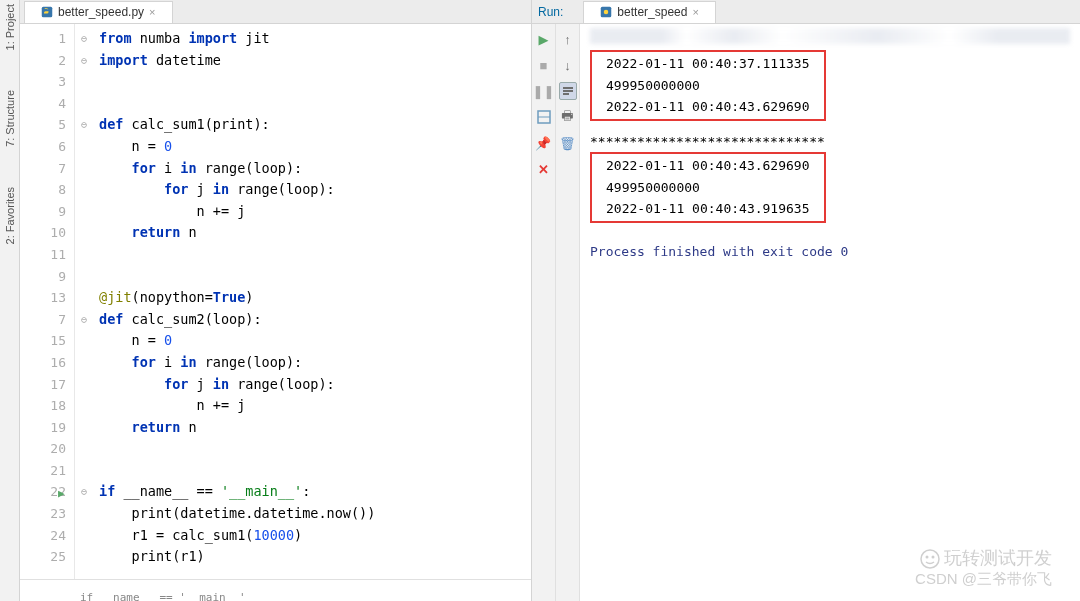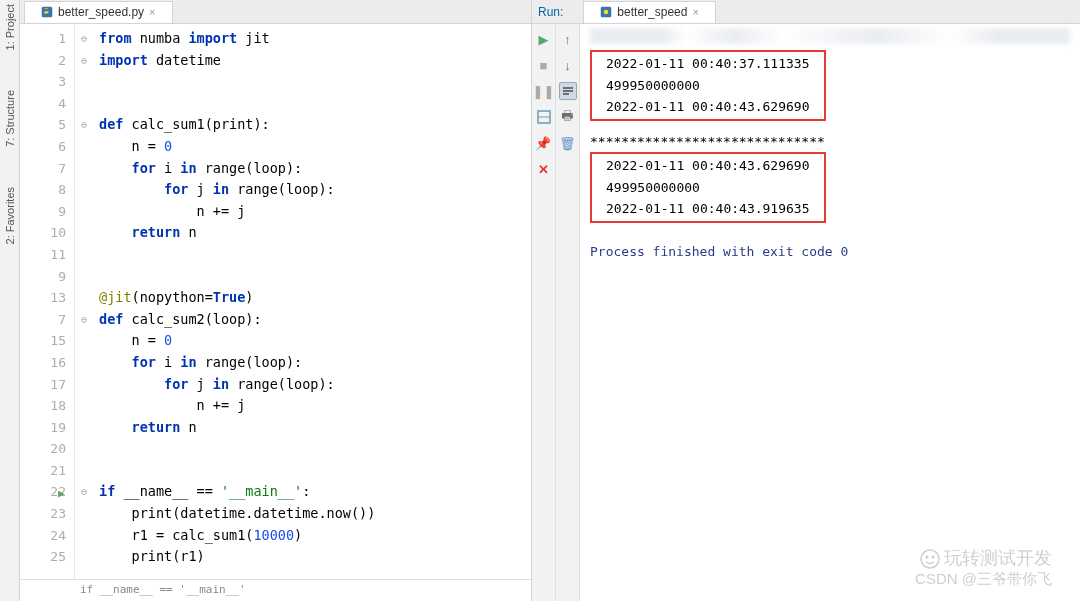--- a/index.html
+++ b/index.html
@@ -19,21 +19,21 @@
 .editor-body { flex: 1; display: flex; overflow: hidden; }
 .gutter { width: 55px; background: #fff; border-right: 1px solid #e8e8e8; text-align: right; padding: 4px 8px 4px 4px; color: #adadad; font-family: "Consolas", monospace; font-size: 13px; line-height: 21.6px; position: relative; }
 .gutter .run-arrow { position: absolute; left: 38px; color: #59a869; font-size: 11px; }
 .fold-strip { width: 18px; background: #fff; padding-top: 4px; font-family: monospace; font-size: 10px; color: #aaa; line-height: 21.6px; text-align: center; }
 .fold-strip span { display: block; height: 21.6px; }
 .code { flex: 1; padding: 4px 0 4px 6px; font-family: "Consolas", monospace; font-size: 13.5px; line-height: 21.6px; white-space: pre; color: #000; }
 .kw { color: #0033b3; font-weight: bold; }
 .dec { color: #808000; }
 .str { color: #067d17; }
 .num { color: #1750eb; }
-.breadcrumb { height: 22px; border-top: 1px solid #e0e0e0; font-size: 11px; color: #888; padding: 3px 8px 0 60px; font-family: "Consolas", monospace; }
+.breadcrumb { height: 22px; border-top: 1px solid #e0e0e0; font-size: 11px; color: #888; padding: 11px 8px 0 60px; font-family: "Consolas", monospace; }
 .run-body { flex: 1; display: flex; }
 .run-tool-col { width: 24px; background: #f2f2f2; border-right: 1px solid #e0e0e0; display: flex; flex-direction: column; align-items: center; padding-top: 6px; gap: 8px; }
 .run-tool-col2 { width: 24px; background: #f2f2f2; border-right: 1px solid #e0e0e0; display: flex; flex-direction: column; align-items: center; padding-top: 6px; gap: 8px; }
 .tool-btn { width: 18px; height: 18px; display: flex; align-items: center; justify-content: center; cursor: pointer; color: #6e6e6e; }
 .tool-btn.sel { background: #d0d8e8; border: 1px solid #9aa; border-radius: 2px; }
 .console { flex: 1; padding: 6px 10px; font-family: "Consolas", monospace; font-size: 13px; line-height: 21.5px; color: #000; position: relative; }
 .highlight-bar { position: absolute; top: 4px; left: 10px; right: 10px; height: 16px; background: linear-gradient(90deg, #e0e4ec 15%, #fff 20%, #e0e4ec 30%, #fff 40%, #e0e4ec 60%, #fff 75%, #e0e4ec 85%); filter: blur(2px); opacity:0.7; }
 .red-box { border: 2px solid #e53935; padding: 1px 14px; width: fit-content; margin-bottom: 10px; }
 .exit-line { color: #2e3a87; margin-top: 18px; }
 .watermark { position: absolute; right: 28px; bottom: 12px; color: #bbb; font-size: 15px; text-align: right; opacity: 0.7; pointer-events: none; }

